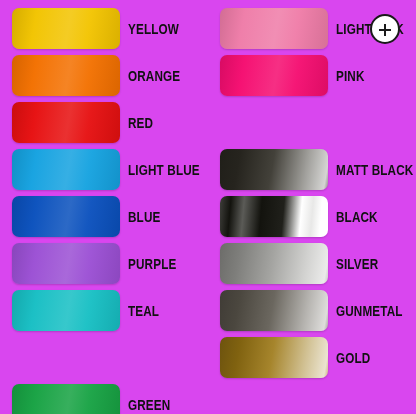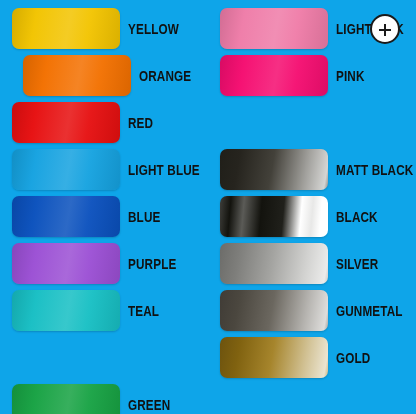--- a/index.html
+++ b/index.html
@@ -11,21 +11,21 @@
     width: 416px;
     height: 414px;
     overflow: hidden;
     font-family: "Liberation Sans", sans-serif;
   }
 
   #chart {
     position: relative;
     width: 416px;
     height: 414px;
-    background: #0ea5e9;
+    background: #d946ef;
   }
 
   .column {
     position: absolute;
     top: 0;
     width: 208px;
     height: 414px;
   }
   .column-left  { left: 0; }
   .column-right { left: 208px; }
@@ -103,21 +103,21 @@
 
 <div id="chart">
 
   <div class="column column-left">
       <div class="row" style="top: 8px;">
         <div class="swatch" style="width: 108px; height: 41px;">
           <div class="gloss" style="background: linear-gradient(100deg, rgb(213, 172, 0) 0%, rgb(242, 197, 5) 22%, rgb(244, 204, 36) 52%, rgb(243, 198, 10) 70%, rgb(218, 176, 0) 100%);"></div>
         </div>
         <div class="label">YELLOW</div>
       </div>
-      <div class="row" style="top: 55px; margin-left: 11px;">
+      <div class="row" style="top: 55px;">
         <div class="swatch" style="width: 108px; height: 41px;">
           <div class="gloss" style="background: linear-gradient(100deg, rgb(214, 99, 0) 0%, rgb(243, 115, 5) 22%, rgb(245, 132, 36) 52%, rgb(243, 118, 10) 70%, rgb(219, 101, 0) 100%);"></div>
         </div>
         <div class="label">ORANGE</div>
       </div>
       <div class="row" style="top: 102px;">
         <div class="swatch" style="width: 108px; height: 41px;">
           <div class="gloss" style="background: linear-gradient(100deg, rgb(202, 13, 14) 0%, rgb(231, 20, 21) 22%, rgb(234, 49, 49) 52%, rgb(231, 25, 26) 70%, rgb(207, 14, 14) 100%);"></div>
         </div>
         <div class="label">RED</div>

